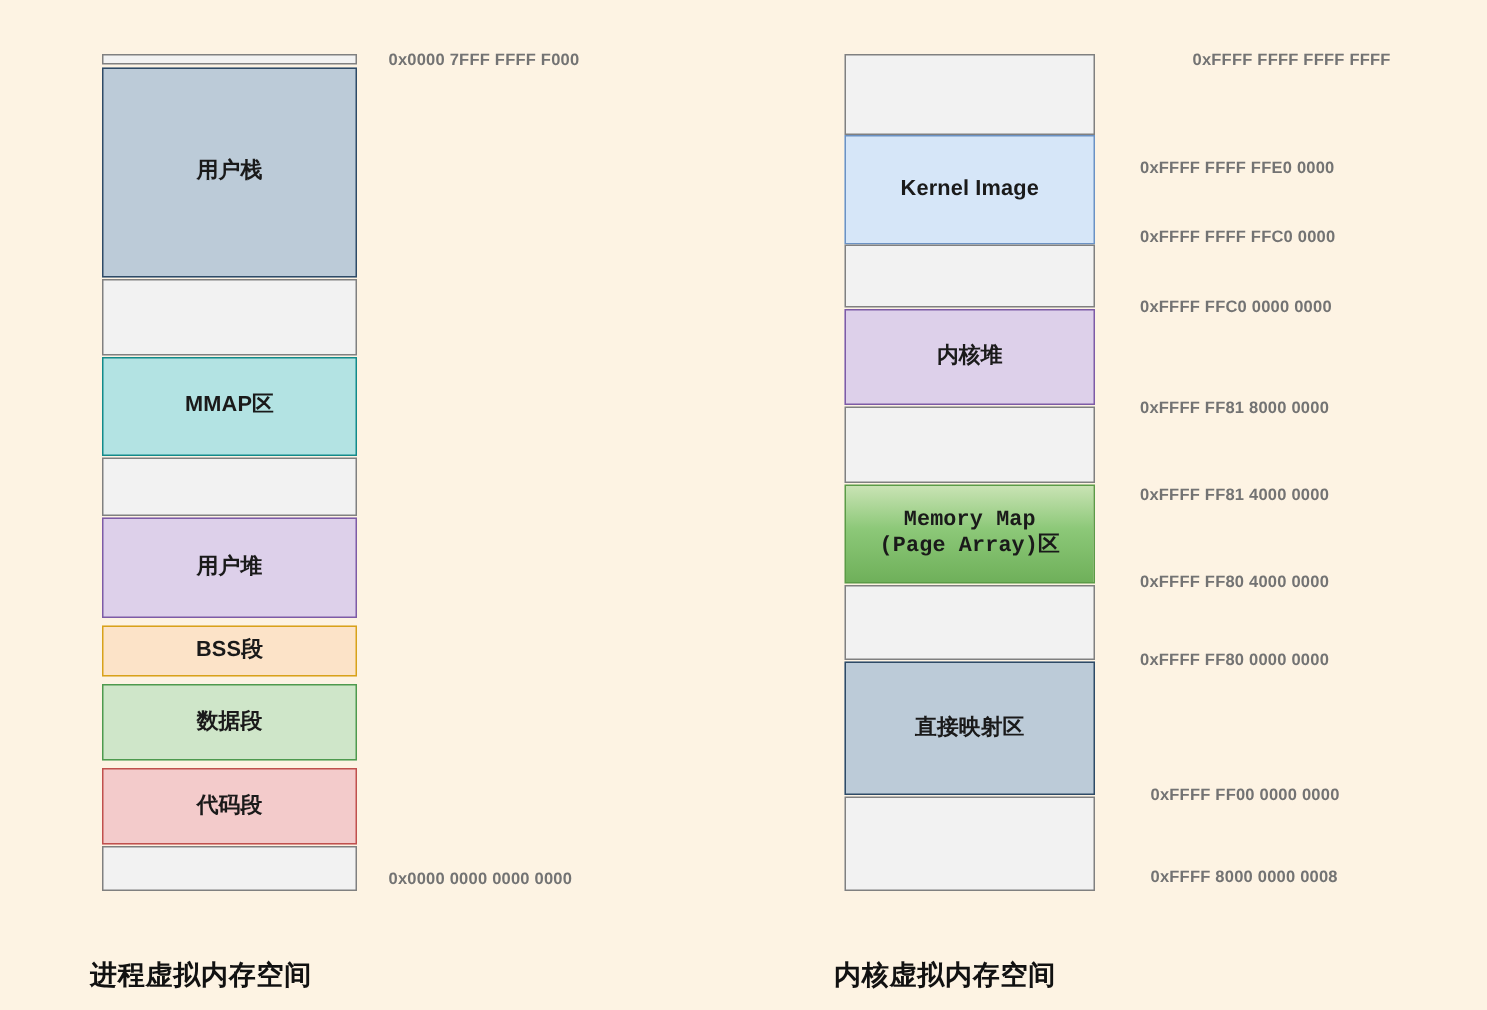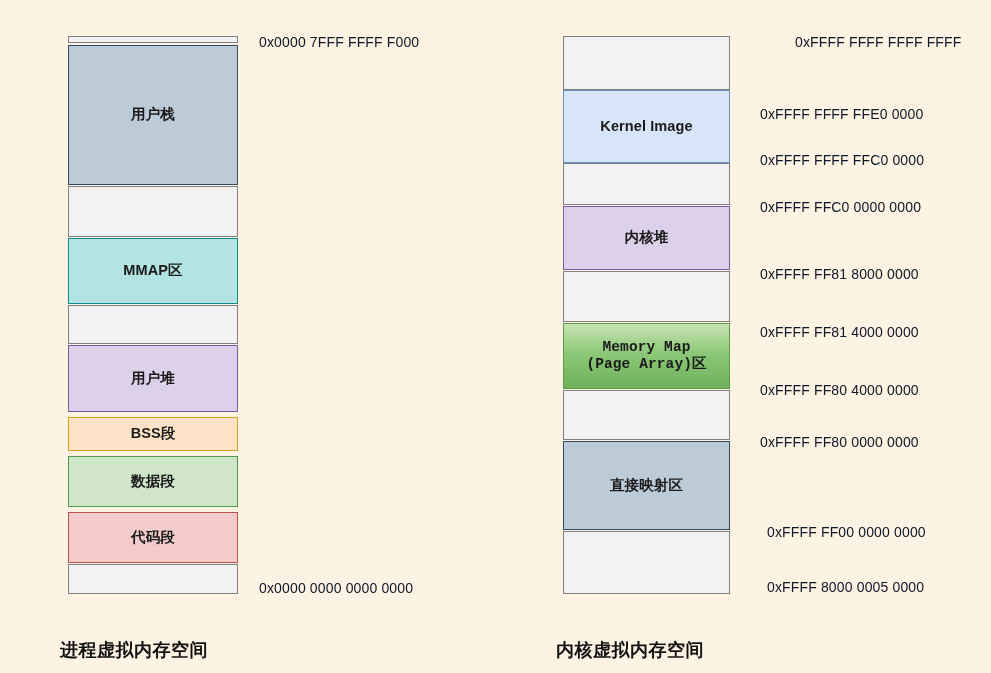--- a/index.html
+++ b/index.html
@@ -43,23 +43,23 @@
   }
 
   .mem-block .blk-label {
     display: block;
     white-space: pre-line;
   }
 
   
   .addr {
     position: absolute;
-    font-size: 14px;
-    font-weight: normal;
-    color: #0f172a;
+    font-size: 11px;
+    font-weight: bold;
+    color: #737373;
     white-space: nowrap;
     letter-spacing: 0.15px;
   }
 
   
   .caption {
     position: absolute;
     font-size: 18px;
     font-weight: bold;
     color: #111111;
@@ -125,17 +125,17 @@
   <div id="kernel-addrs">
       <div class="addr" style="left: 760px; top: 34px; margin-left: 35px;">0xFFFF FFFF FFFF FFFF</div>
       <div class="addr" style="left: 760px; top: 64px; margin-top: 42px;">0xFFFF FFFF FFE0 0000</div>
       <div class="addr" style="left: 760px; top: 152px;">0xFFFF FFFF FFC0 0000</div>
       <div class="addr" style="left: 760px; top: 199px;">0xFFFF FFC0 0000 0000</div>
       <div class="addr" style="left: 760px; top: 266px;">0xFFFF FF81 8000 0000</div>
       <div class="addr" style="left: 760px; top: 324px;">0xFFFF FF81 4000 0000</div>
       <div class="addr" style="left: 760px; top: 382px; text-align: right;">0xFFFF FF80 4000 0000</div>
       <div class="addr" style="left: 760px; top: 434px;">0xFFFF FF80 0000 0000</div>
       <div class="addr" style="left: 767px; top: 524px;">0xFFFF FF00 0000 0000</div>
-      <div class="addr" style="left: 767px; top: 579px;">0xFFFF 8000 0005 0000</div>
+      <div class="addr" style="left: 767px; top: 579px;">0xFFFF 8000 0000 0008</div>
     </div>
   <div class="caption" id="caption-right" style="left: 556px; top: 638px;">内核虚拟内存空间</div>
 
 </div>
 
 </body></html>

